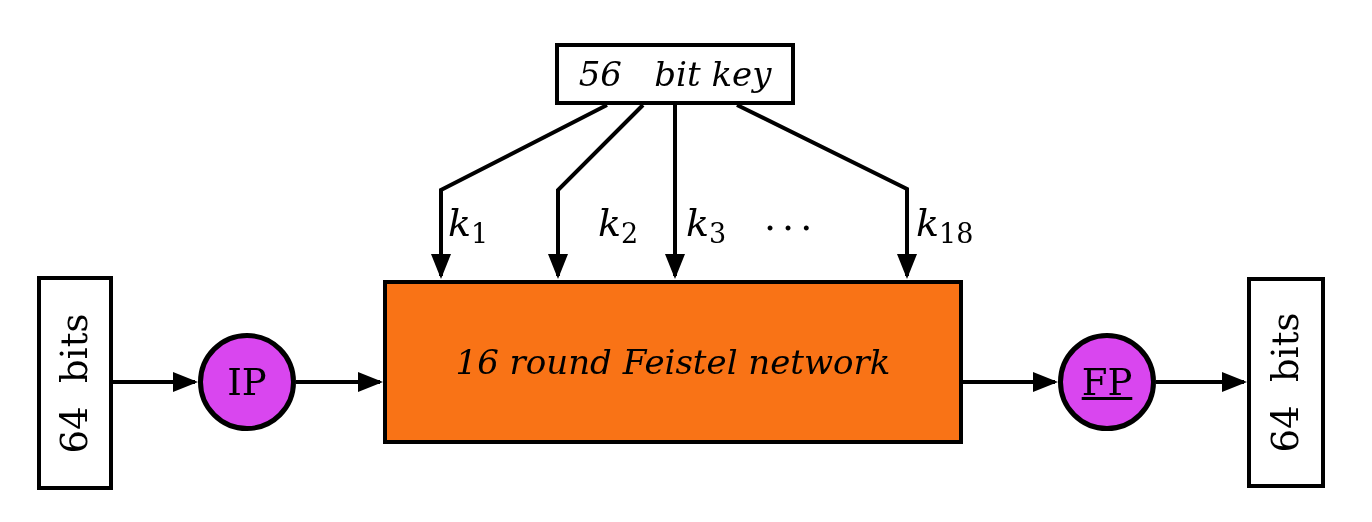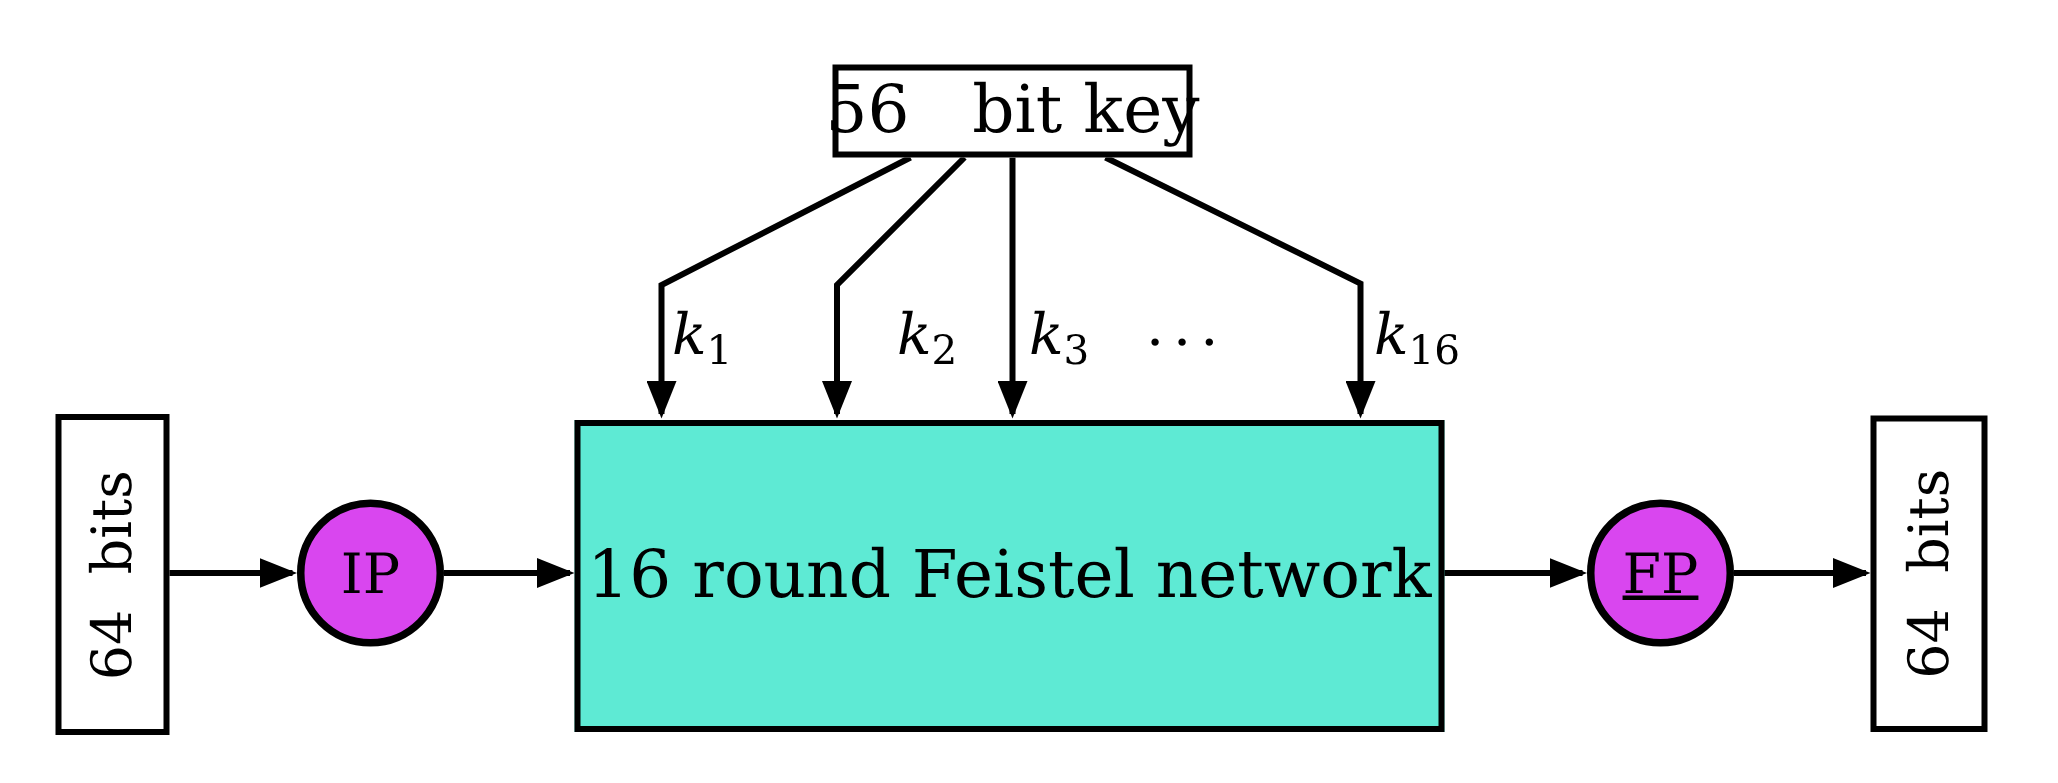--- a/index.html
+++ b/index.html
@@ -21,39 +21,39 @@
     position: absolute;
     box-sizing: border-box;
     border: 4px solid #000;
     background: #ffffff;
     display: flex;
     align-items: center;
     justify-content: center;
   }
   .key-box   { left: 555px; top: 43px;  width: 240px; height: 62px; }
   .feistel-box {
-    left: 383px; top: 280px; width: 580px; height: 208px;
-    background: #5eead4;
+    left: 383px; top: 280px; width: 580px; height: 164px;
+    background: #f97316;
   }
   .bits-box-left  { left: 37px;   top: 276px; width: 76px; height: 214px; }
   .bits-box-right { left: 1247px; top: 277px; width: 78px; height: 211px; }
   .circle {
     position: absolute;
     box-sizing: border-box;
     width: 98px; height: 98px;
     border: 5px solid #000;
     border-radius: 50%;
     background: #d946ef;
     display: flex;
     align-items: center;
     justify-content: center;
   }
   .ip-circle { left: 198px;  top: 333px; }
   .fp-circle { left: 1058px; top: 333px; text-decoration: underline; }
-  .label-lg { font-size: 44px; line-height: 1; white-space: pre; }
+  .label-lg { font-size: 34px; line-height: 1; white-space: pre; font-style: italic; }
   .label-node { font-size: 37px; line-height: 1; }
   .vtext {
     transform: rotate(-90deg);
     white-space: pre;
     font-size: 37px;
     line-height: 1;
   }
   .klabel {
     position: absolute;
     font-size: 38px;
@@ -106,21 +106,21 @@
   <div class="klabel" style="left:448px; top:204px;">
     <span class="kbase">k</span><sub>1</sub>
   </div>
   <div class="klabel" style="left:569px; top:204px;margin-left:29px;">
     <span class="kbase">k</span><sub>2</sub>
   </div>
   <div class="klabel" style="left:686px; top:204px;">
     <span class="kbase">k</span><sub>3</sub>
   </div>
   <div class="klabel" style="left:916px; top:204px;">
-    <span class="kbase">k</span><sub>16</sub>
+    <span class="kbase">k</span><sub>18</sub>
   </div>
 
   <span class="ellipsis">...</span>
 
   <div class="box feistel-box">
     <span class="label-lg">16 round Feistel network</span>
   </div>
 
   <div class="box bits-box-left">
     <span class="vtext">64&nbsp; bits</span>

